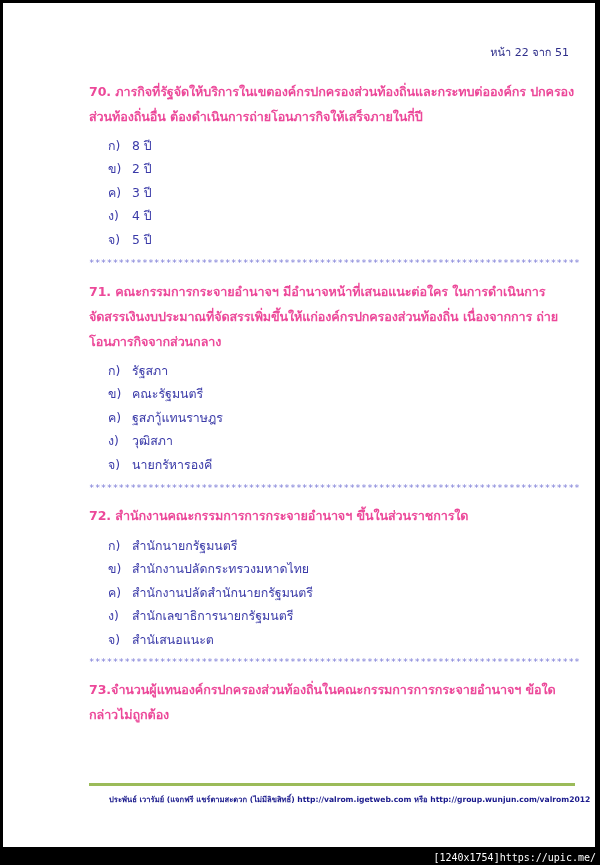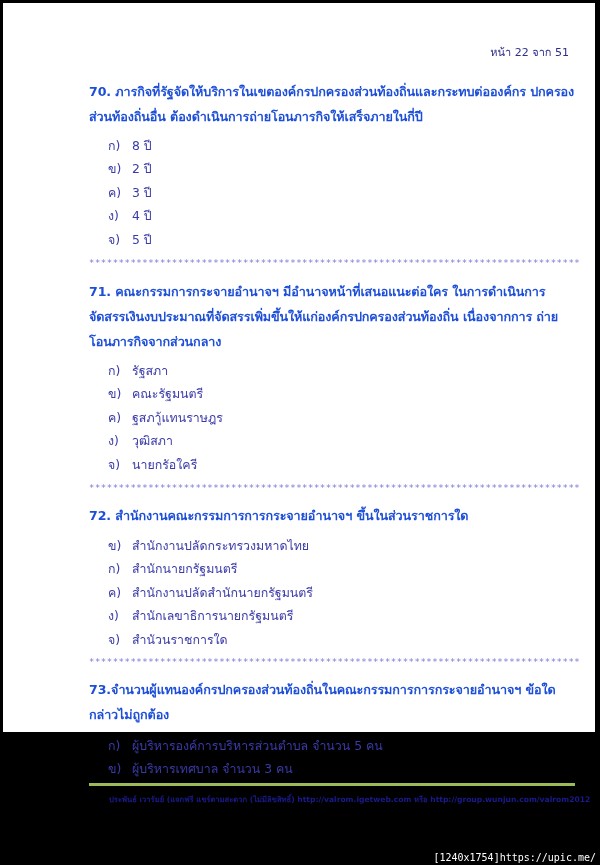--- a/index.html
+++ b/index.html
@@ -1,30 +1,30 @@
 <!DOCTYPE html>
 <html><head>
 <meta charset="utf-8">
 <style>
   html, body { margin: 0; padding: 0; }
   body {
     width: 600px; height: 865px; background: #000; position: relative; overflow: hidden;
     font-family: "DejaVu Sans", "Liberation Sans", sans-serif;
   }
   .page {
-    position: absolute; left: 3px; top: 3px; width: 592px; height: 729px;
+    position: absolute; left: 3px; top: 3px; width: 592px; height: 844px;
     background: #fff;
   }
   .page-number {
     position: absolute; right: 26px; top: 40px;
     font-size: 11px; color: #2e2e8a;
   }
   .q-title {
     position: absolute; left: 86px; width: 490px;
-    font-size: 12.6px; font-weight: bold; color: #1d4ed8;
+    font-size: 12.6px; font-weight: bold; color: #ec4899;
     line-height: 25px; letter-spacing: -0.1px;
   }
   .opts { position: absolute; left: 105px; }
   .opt {
     font-size: 12.4px; color: #3a3aa8; height: 23.4px; line-height: 23.4px;
     white-space: nowrap;
   }
   .opt .lbl { display: inline-block; width: 24px; }
   .stars {
     position: absolute; left: 86px; width: 490px; height: 8px; overflow: hidden;
@@ -58,37 +58,33 @@
     <div class="opt"><span class="lbl">จ)</span><span>5 ปี</span></div>
   </div>
   <div class="stars" style="top:256px">***************************************************************************************</div>
 
   <div class="q-title" style="top:276px">71. คณะกรรมการกระจายอำนาจฯ มีอำนาจหน้าที่เสนอแนะต่อใคร ในการดำเนินการ จัดสรรเงินงบประมาณที่จัดสรรเพิ่มขึ้นให้แก่องค์กรปกครองส่วนท้องถิ่น เนื่องจากการ ถ่ายโอนภารกิจจากส่วนกลาง</div>
   <div class="opts" style="top:356px">
     <div class="opt"><span class="lbl">ก)</span><span>รัฐสภา</span></div>
     <div class="opt"><span class="lbl">ข)</span><span>คณะรัฐมนตรี</span></div>
     <div class="opt"><span class="lbl">ค)</span><span>ฐสภาู้แทนราษฎร</span></div>
     <div class="opt"><span class="lbl">ง)</span><span>วุฒิสภา</span></div>
-    <div class="opt"><span class="lbl">จ)</span><span>นายกรัอใครี</span></div>
+    <div class="opt"><span class="lbl">จ)</span><span>นายกรัหารองคี</span></div>
   </div>
   <div class="stars" style="top:481px">***************************************************************************************</div>
 
   <div class="q-title" style="top:500px">72. สำนักงานคณะกรรมการการกระจายอำนาจฯ ขึ้นในส่วนราชการใด</div>
   <div class="opts" style="top:531px">
+    <div class="opt"><span class="lbl">ก)</span><span>สำนักนายกรัฐมนตรี</span></div>
     <div class="opt"><span class="lbl">ข)</span><span>สำนักงานปลัดกระทรวงมหาดไทย</span></div>
-    <div class="opt"><span class="lbl">ก)</span><span>สำนักนายกรัฐมนตรี</span></div>
     <div class="opt"><span class="lbl">ค)</span><span>สำนักงานปลัดสำนักนายกรัฐมนตรี</span></div>
     <div class="opt"><span class="lbl">ง)</span><span>สำนักเลขาธิการนายกรัฐมนตรี</span></div>
-    <div class="opt"><span class="lbl">จ)</span><span>สำนัวนราชการใด</span></div>
+    <div class="opt"><span class="lbl">จ)</span><span>สำนัเสนอแนะต</span></div>
   </div>
   <div class="stars" style="top:655px">***************************************************************************************</div>
 
   <div class="q-title" style="top:674px">73.จำนวนผู้แทนองค์กรปกครองส่วนท้องถิ่นในคณะกรรมการการกระจายอำนาจฯ ข้อใด กล่าวไม่ถูกต้อง</div>
-  <div class="opts" style="top:731px">
-    <div class="opt"><span class="lbl">ก)</span><span>ผู้บริหารองค์การบริหารส่วนตำบล จำนวน 5 คน</span></div>
-    <div class="opt"><span class="lbl">ข)</span><span>ผู้บริหารเทศบาล จำนวน 3 คน</span></div>
-  </div>
 
   <div class="green-bar" style="top:780px"></div>
   <div class="footer" style="top:790px">ประพันธ์ เวารัมย์ (แจกฟรี แชร์ตามสะดวก (ไม่มีลิขสิทธิ์) http://valrom.igetweb.com หรือ http://group.wunjun.com/valrom2012</div>
 </div>
 
 <div class="watermark">[1240x1754]https://upic.me/</div>
 
 </body></html>

